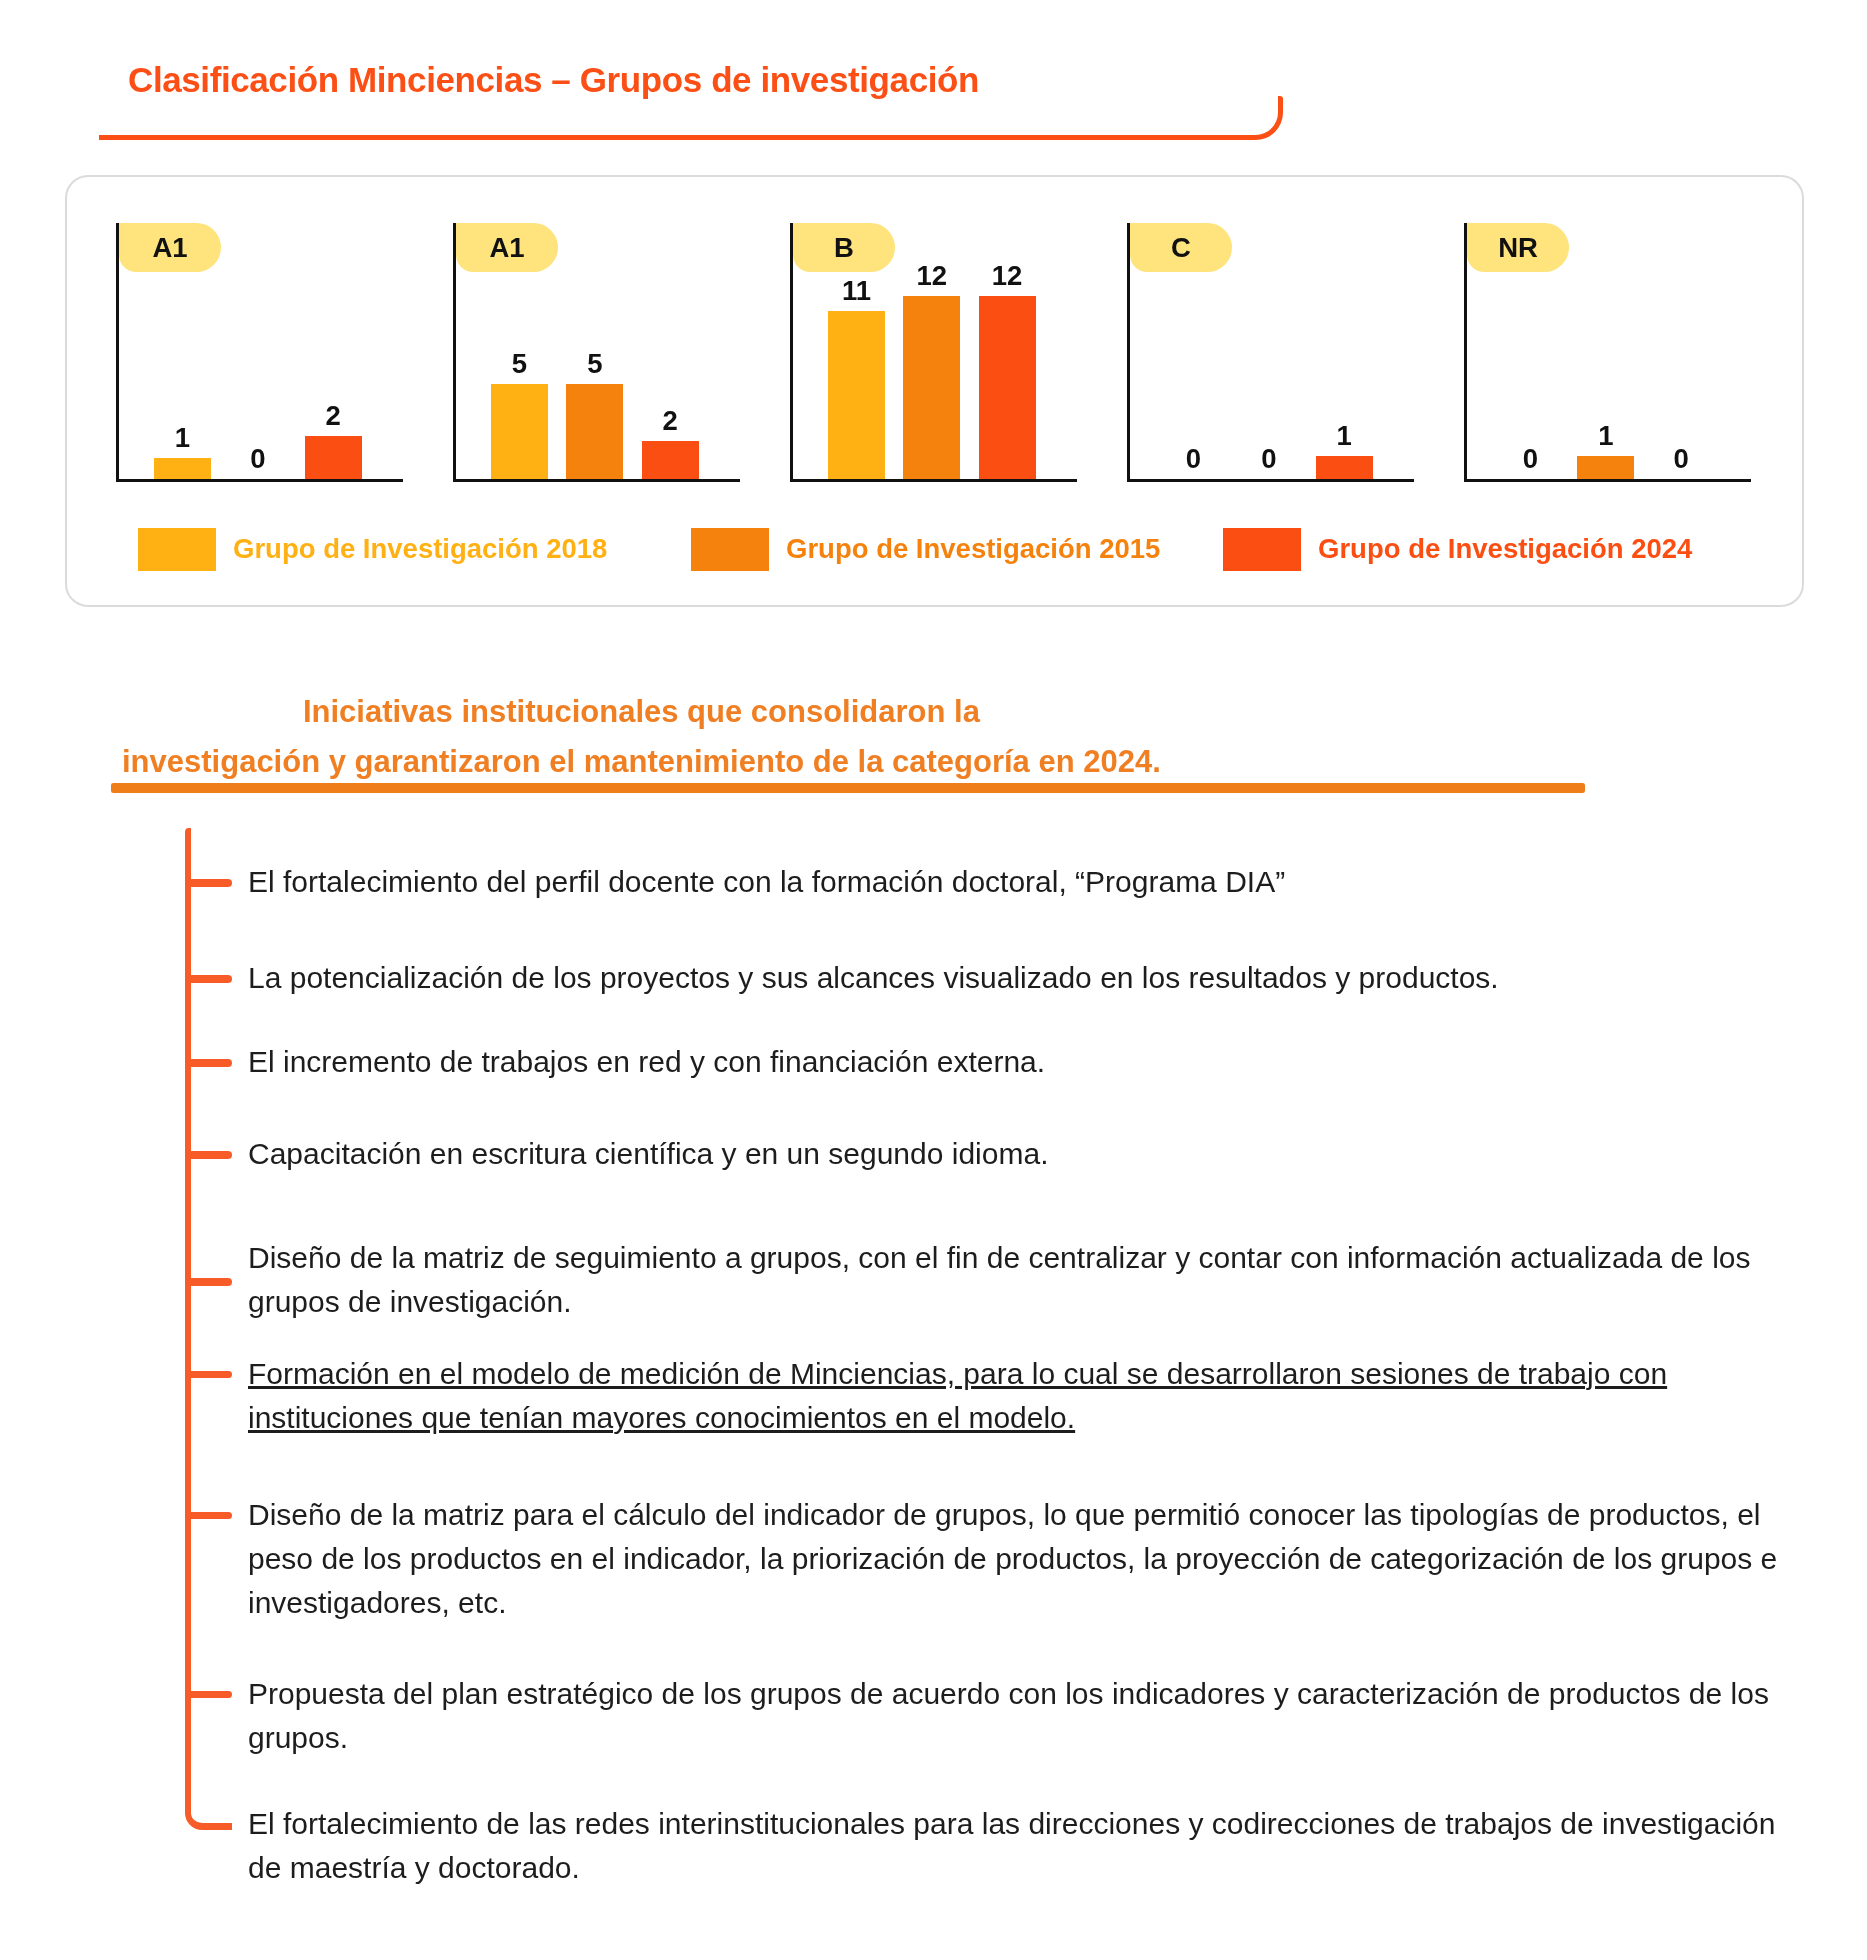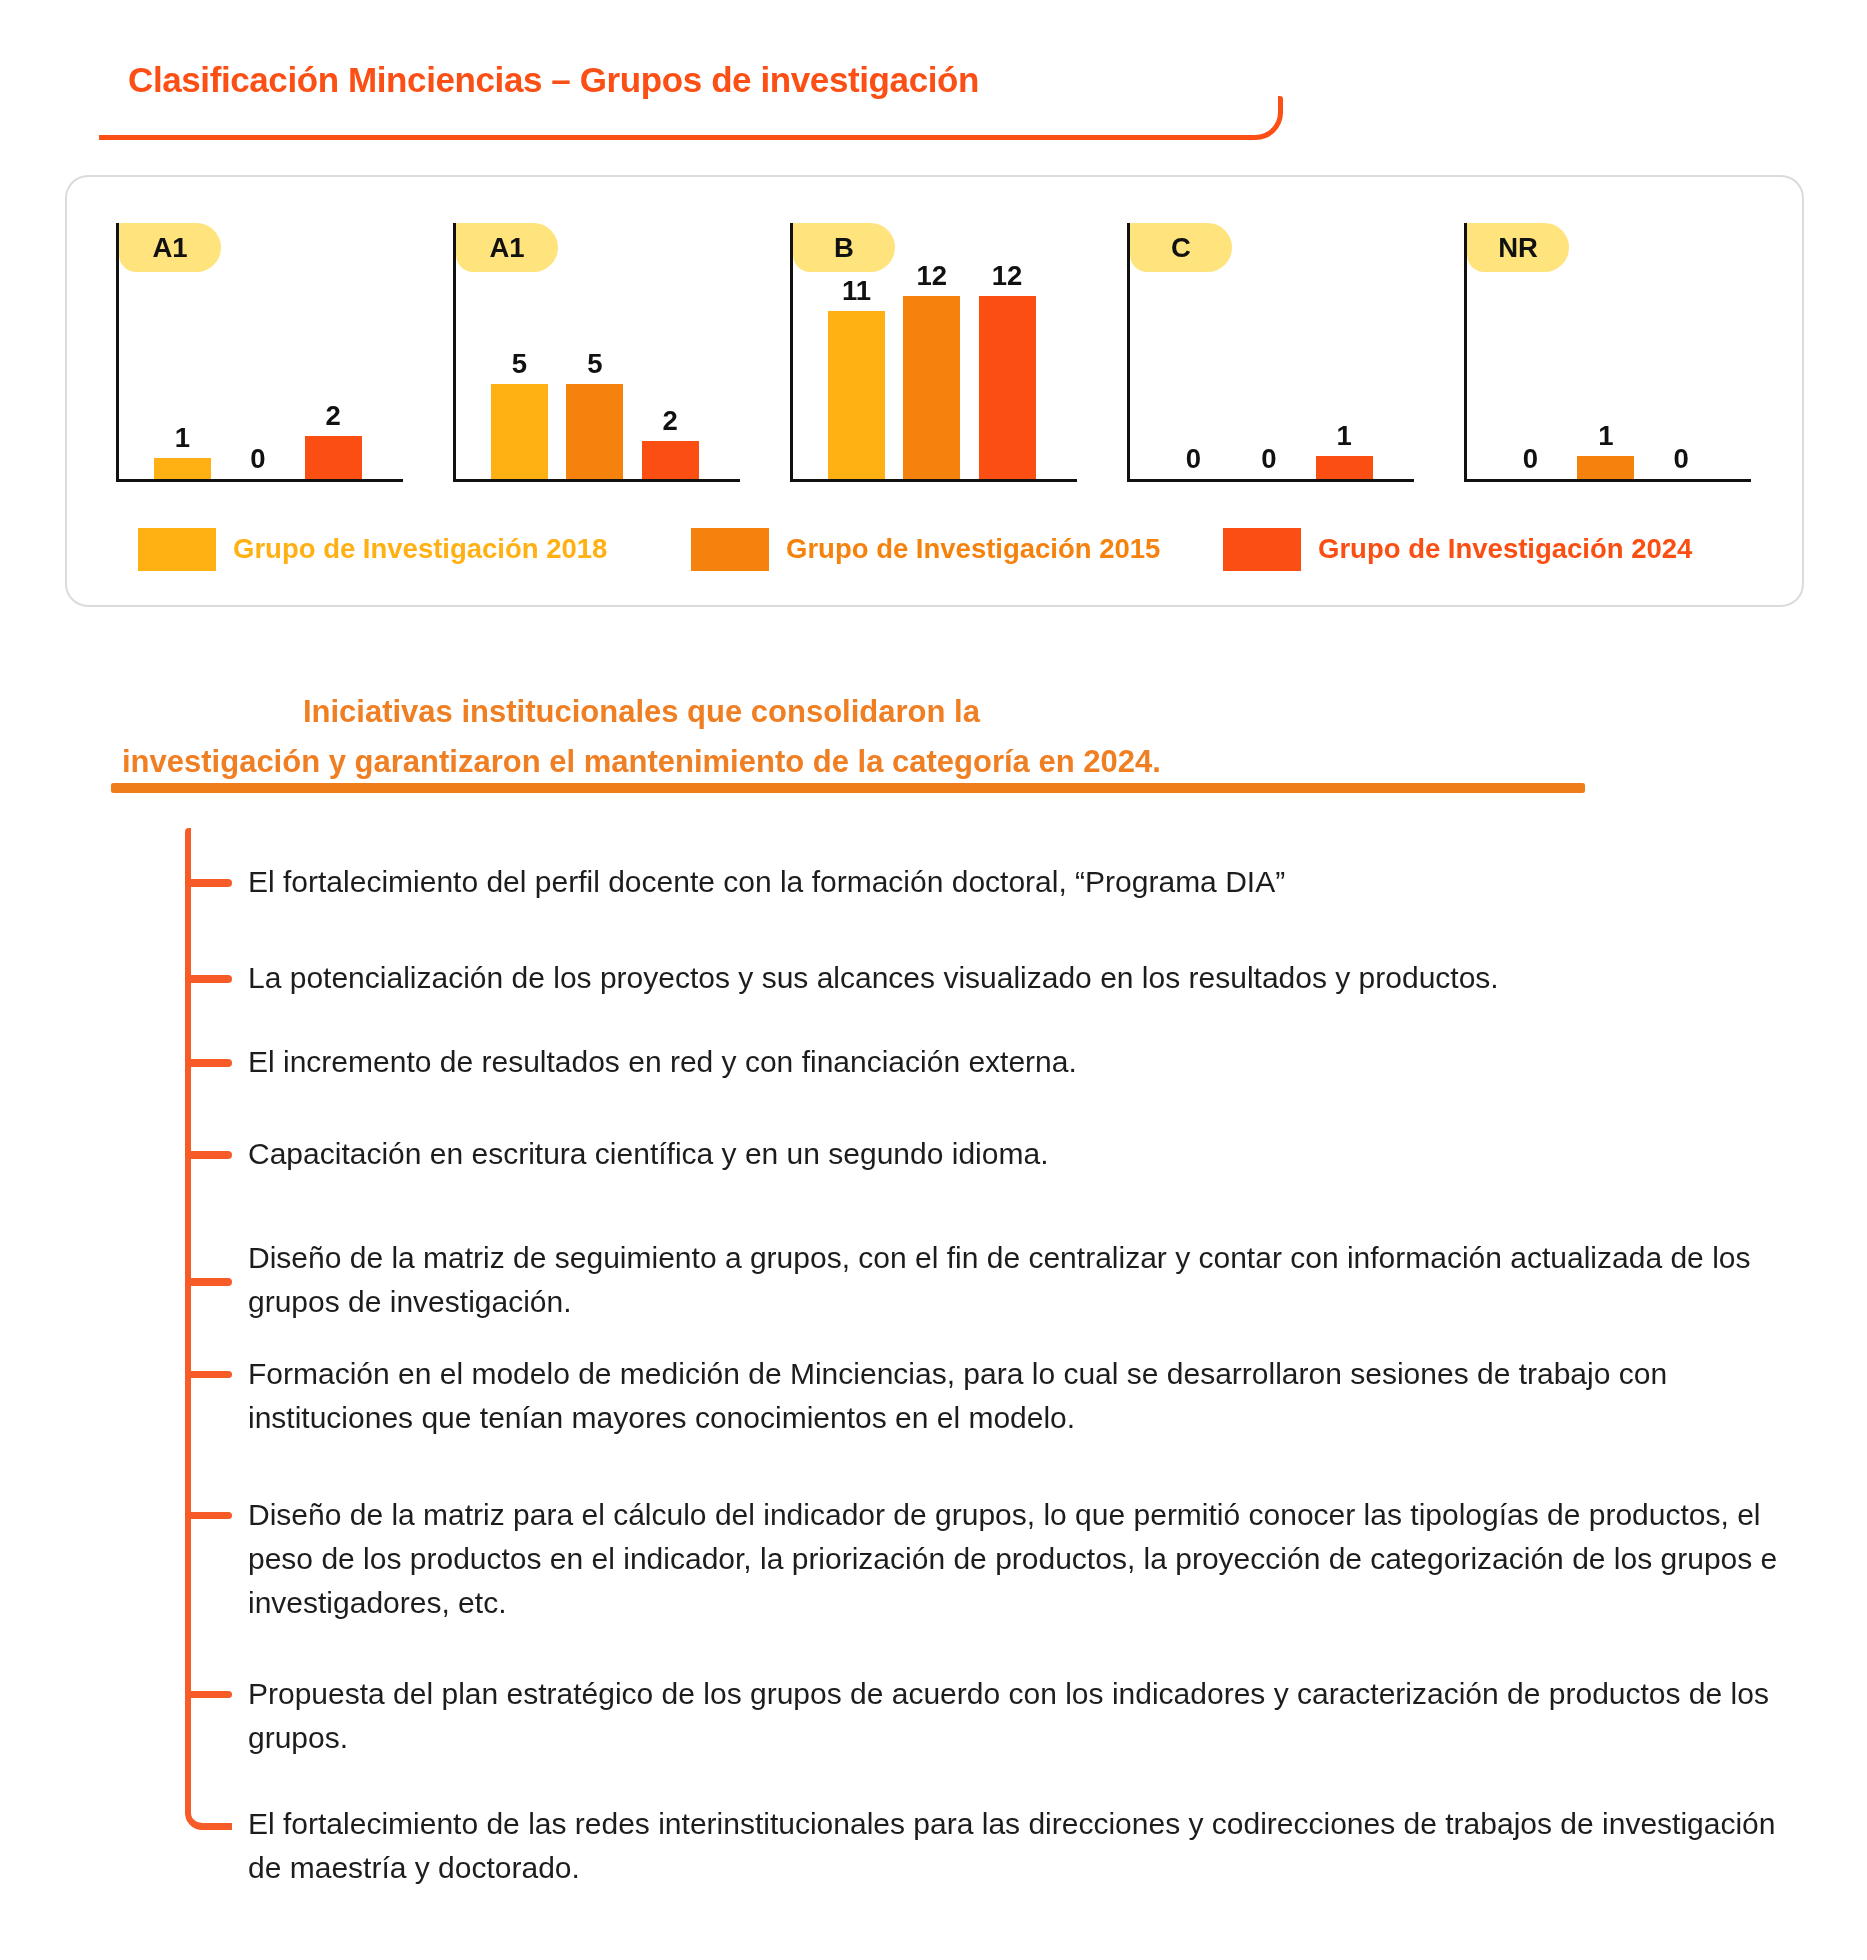--- a/index.html
+++ b/index.html
@@ -266,23 +266,23 @@
   </div>
 
   <h2 class="section-heading">Iniciativas institucionales que consolidaron la
 investigación y garantizaron el mantenimiento de la categoría en 2024.</h2>
   <div class="section-divider"></div>
 
   <div class="initiatives-list" id="initiatives-list">
     <div class="connector-line" id="connector-line" style="height: 1002px;"></div>
   <div class="init-item" style="margin-bottom: 52px;"><span class="item-tick"></span><span>El fortalecimiento del perfil docente con la formación doctoral, “Programa DIA”</span></div>
       <div class="init-item" style="margin-bottom: 40px;"><span class="item-tick"></span><span>La potencialización de los proyectos y sus alcances visualizado en los resultados y  productos.</span></div>
-      <div class="init-item" style="margin-bottom: 48px;"><span class="item-tick"></span><span>El incremento de resultados en red y con financiación externa.</span></div>
+      <div class="init-item" style="margin-bottom: 48px;"><span class="item-tick"></span><span>El incremento de trabajos en red y con financiación externa.</span></div>
       <div class="init-item" style="margin-bottom: 60px;"><span class="item-tick"></span><span>Capacitación en escritura científica y en un segundo idioma.</span></div>
       <div class="init-item" style="margin-bottom: 27.5px;"><span class="item-tick" style="top: 42px;"></span><span>Diseño de la matriz de seguimiento a grupos, con el fin de centralizar y contar con  información actualizada de los grupos de investigación.</span></div>
-      <div class="init-item" style="margin-bottom: 53px;"><span class="item-tick"></span><span>Formación en el modelo de medición de Minciencias, para lo cual se desarrollaron  sesiones de trabajo con instituciones que tenían mayores conocimientos en el  modelo.</span></div>
+      <div class="init-item" style="margin-bottom: 53px; text-decoration: underline;"><span class="item-tick"></span><span>Formación en el modelo de medición de Minciencias, para lo cual se desarrollaron  sesiones de trabajo con instituciones que tenían mayores conocimientos en el  modelo.</span></div>
       <div class="init-item" style="margin-bottom: 47px;"><span class="item-tick"></span><span>Diseño de la matriz para el cálculo del indicador de grupos, lo que permitió  conocer las tipologías de productos, el peso de los productos en el indicador, la  priorización de productos, la proyección de categorización de los grupos e  investigadores, etc.</span></div>
       <div class="init-item" style="margin-bottom: 42px;"><span class="item-tick"></span><span>Propuesta del plan estratégico de los grupos de acuerdo con los indicadores y  caracterización de productos de los grupos.</span></div>
       <div class="init-item" style="margin-bottom: 0px;"><span>El fortalecimiento de las redes interinstitucionales para las direcciones y  codirecciones de trabajos de investigación de maestría y doctorado.</span></div>
     </div>
 
 </div>
 
 
 </body></html>

